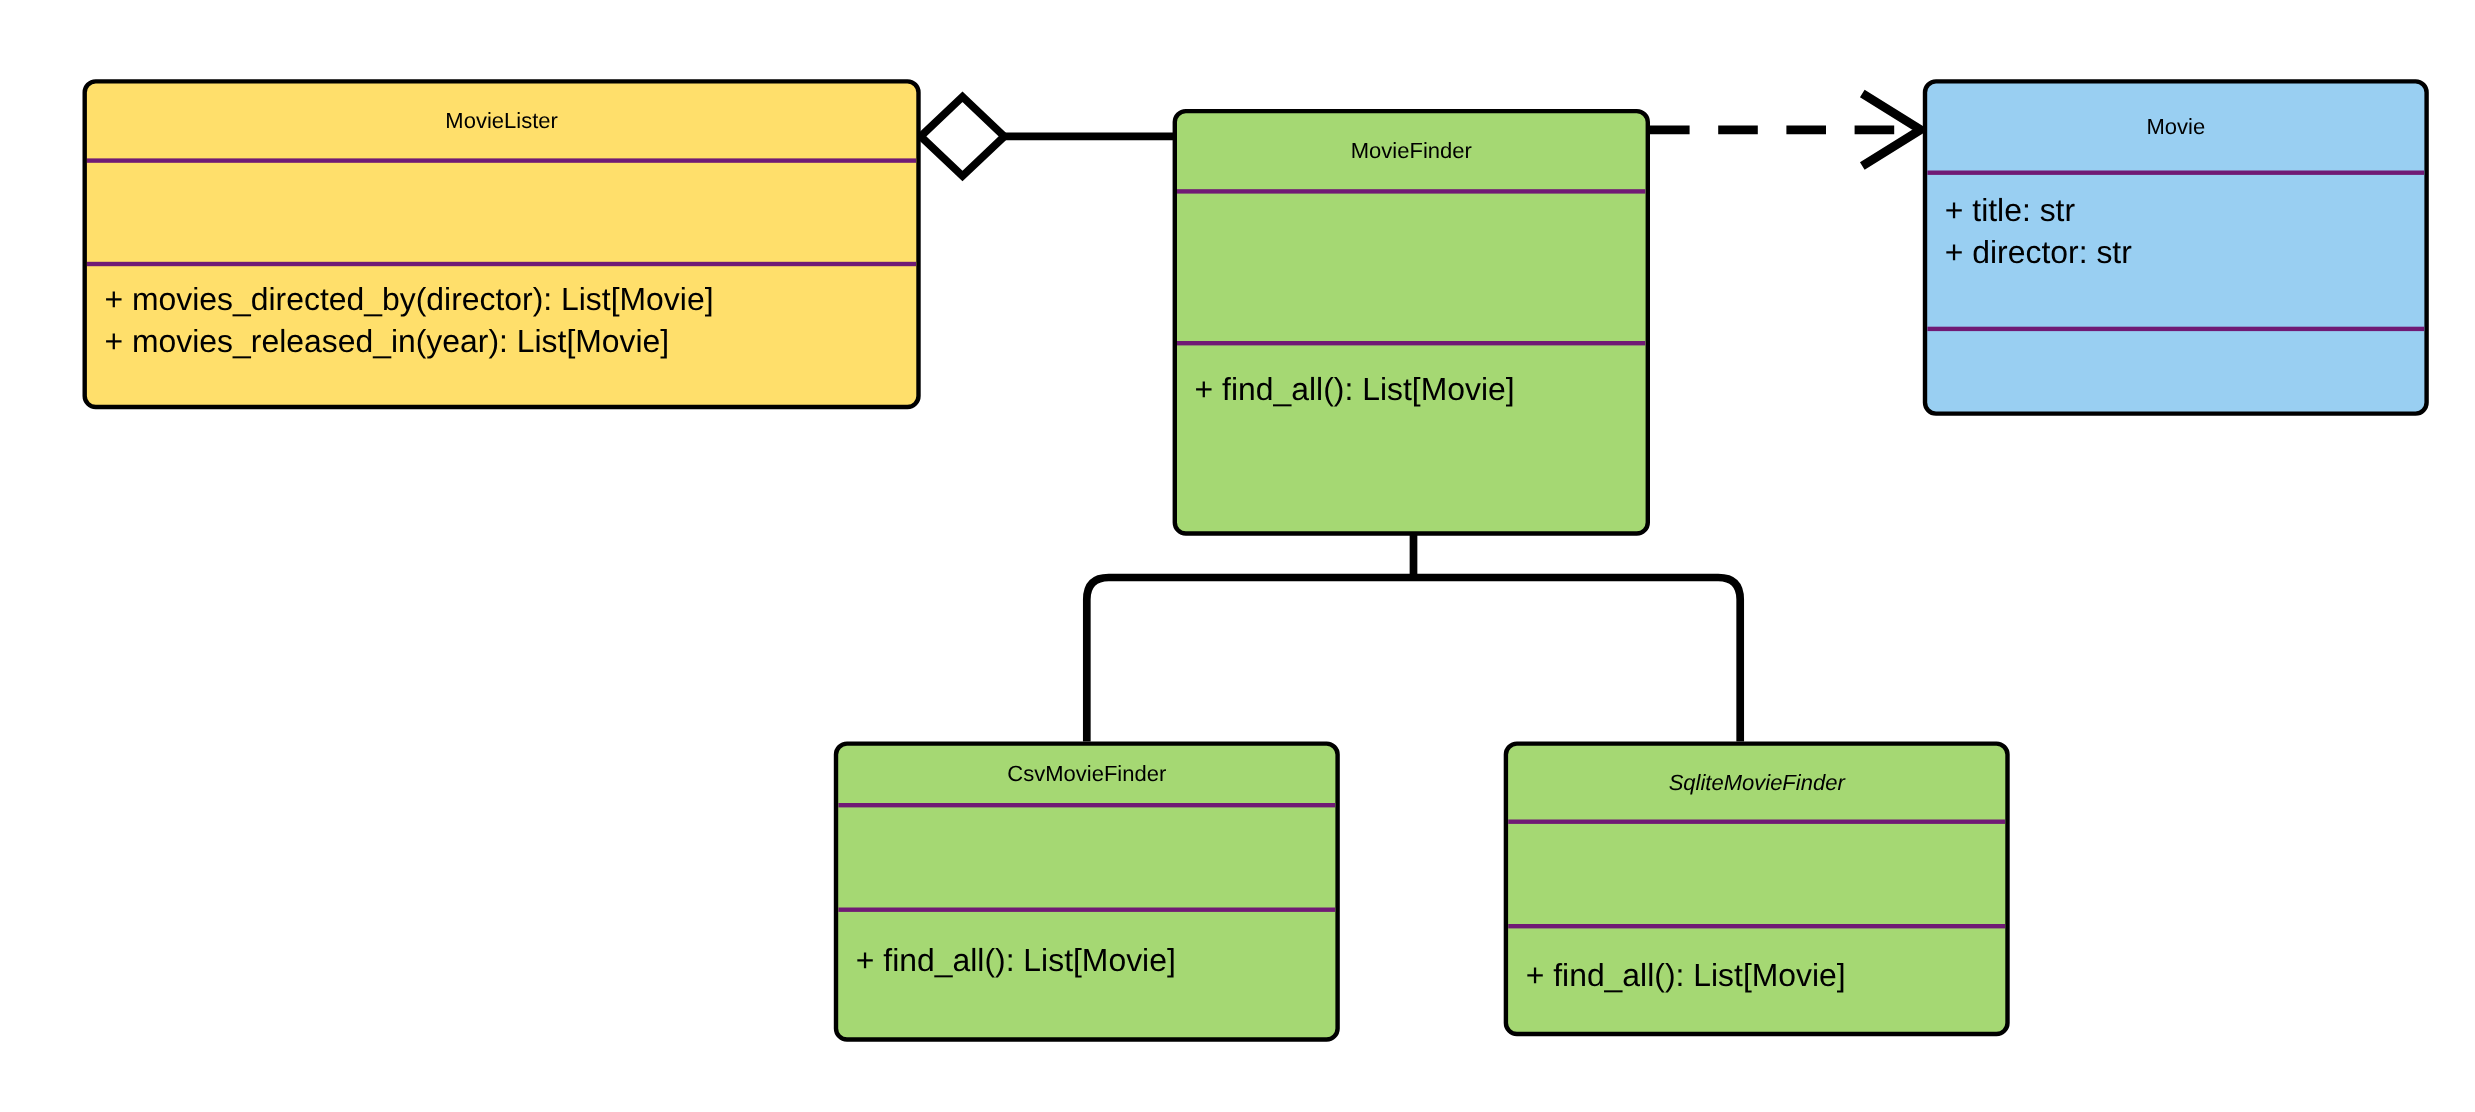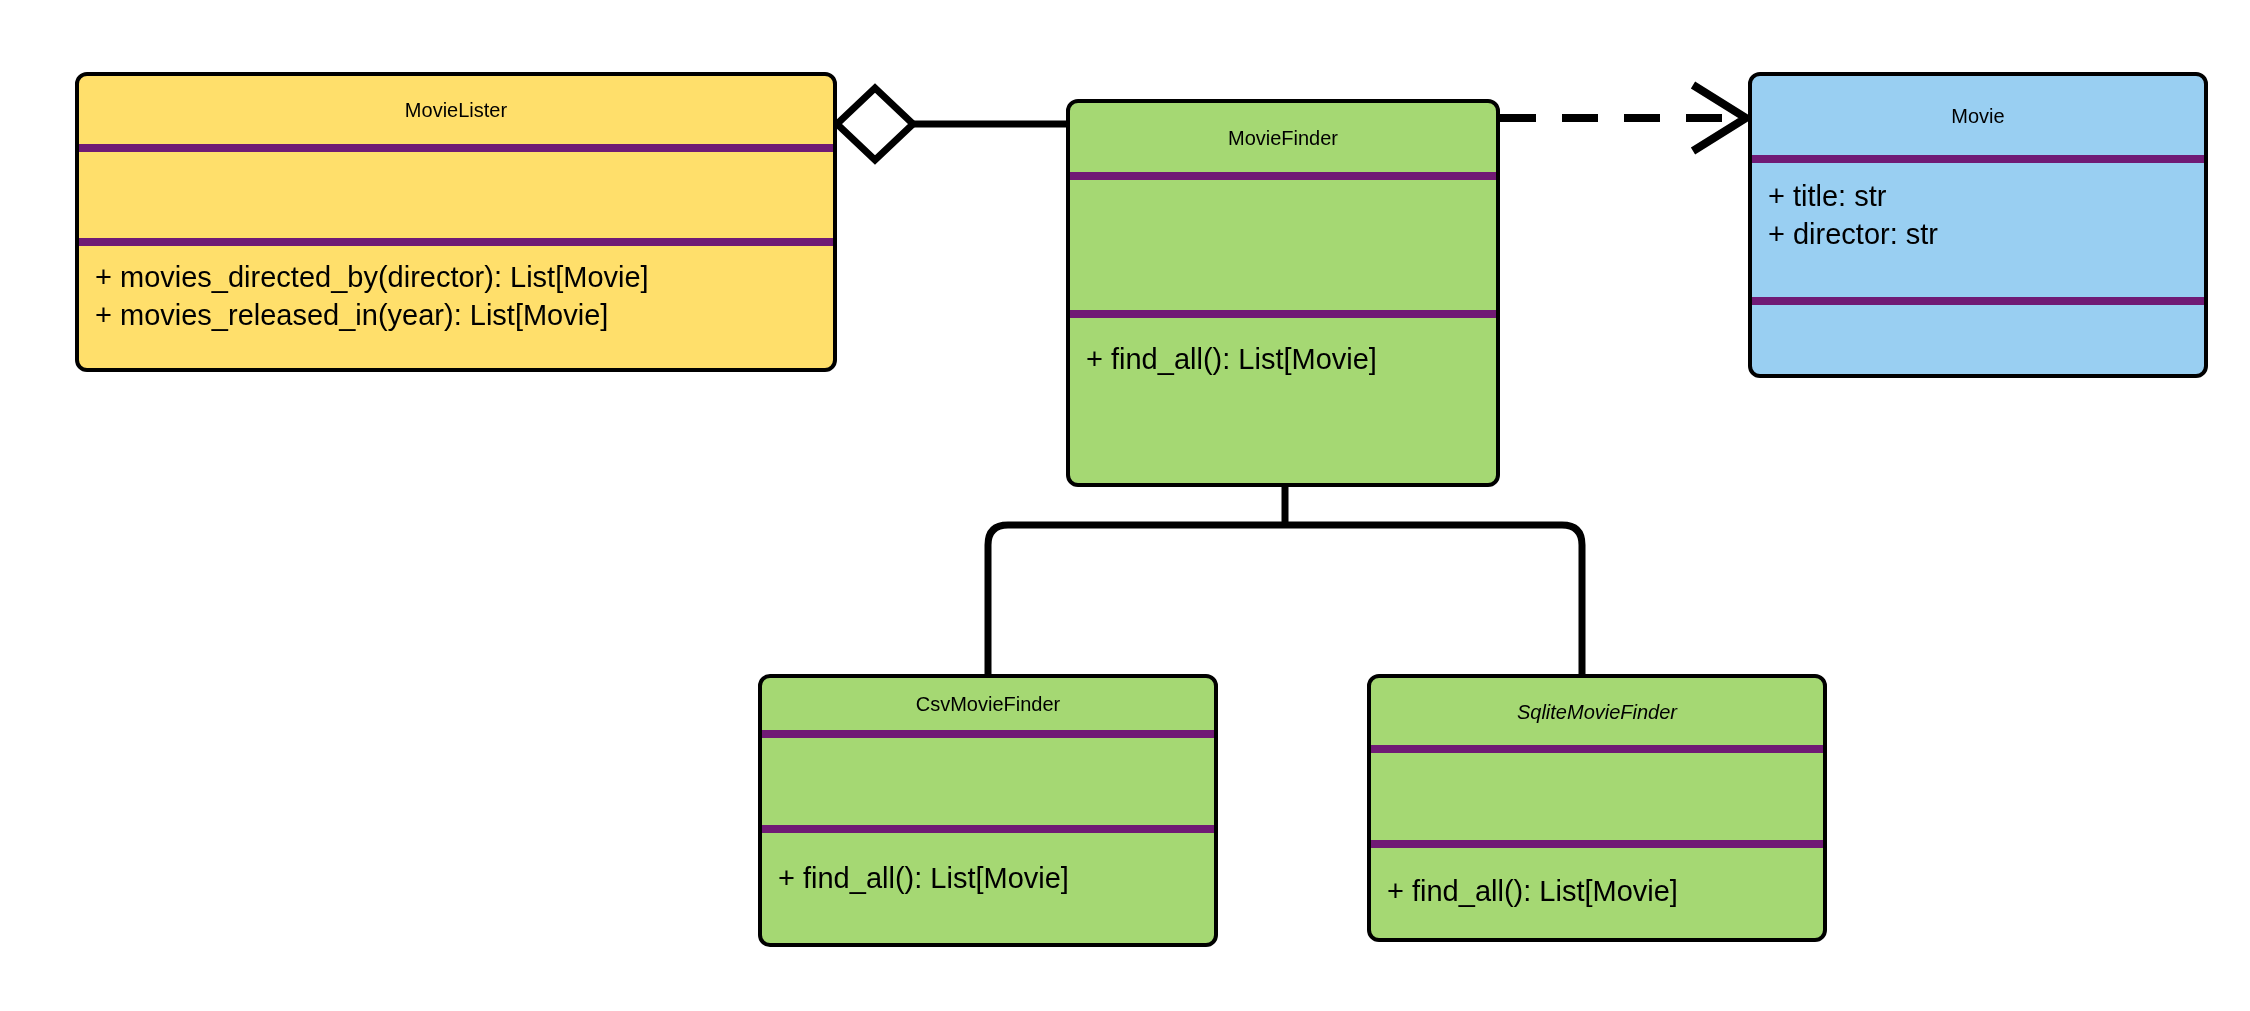--- a/index.html
+++ b/index.html
@@ -35,21 +35,21 @@
     overflow: hidden;
     display: flex;
     flex-direction: column;
     z-index: 5;
   }
   .uml-class .compartment {
     box-sizing: border-box;
     overflow: hidden;
   }
   .uml-class .compartment.divided {
-    border-top: 8px solid #701a75;
+    border-top: 4px solid #701a75;
   }
   .class-name {
     display: flex;
     align-items: center;
     justify-content: center;
     text-align: center;
     font-size: 20px;
     color: #000000;
     line-height: 1.1;
   }

